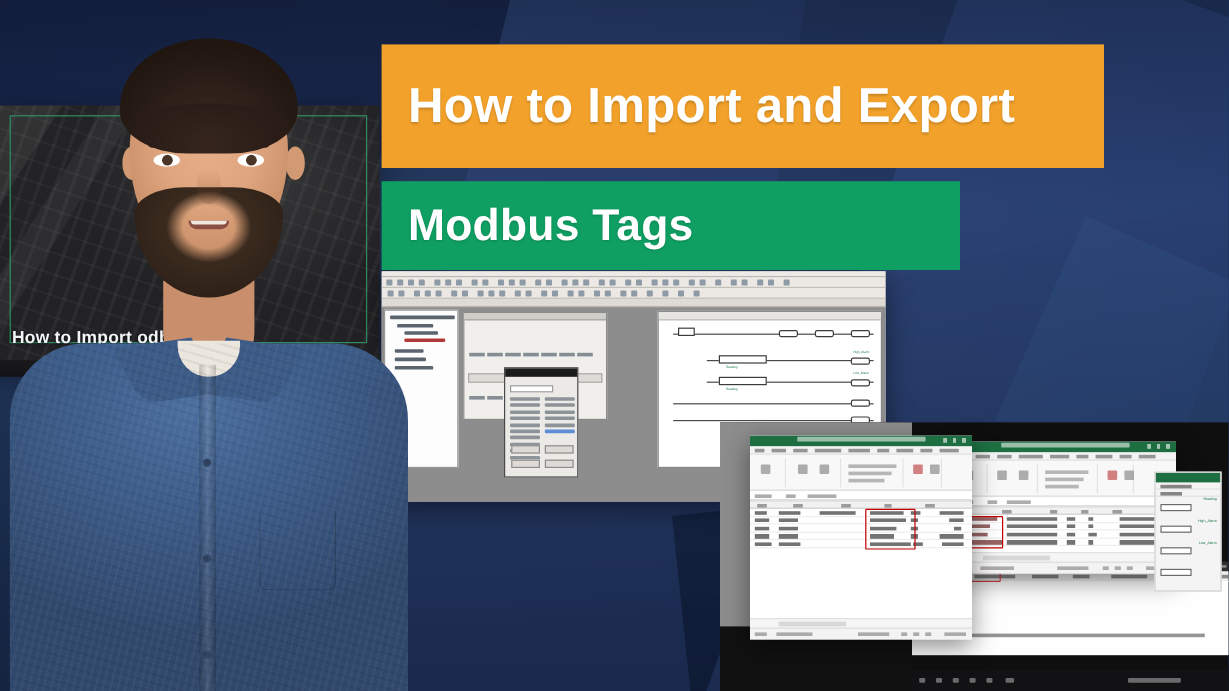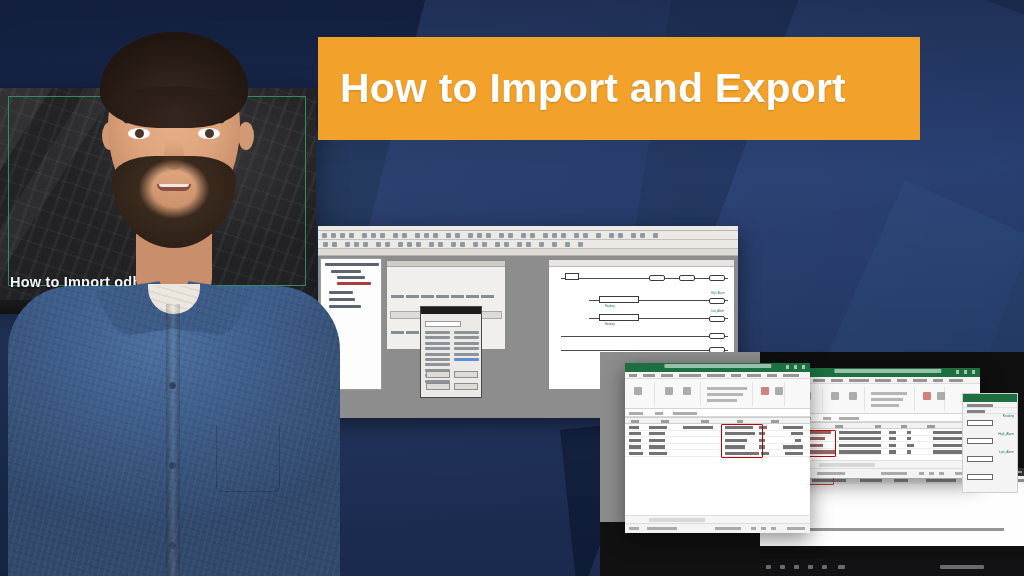--- a/index.html
+++ b/index.html
@@ -614,14 +614,17 @@
         <b></b>
       </div>
     <div class="p-brow l"></div>
     <div class="p-brow r"></div>
     <div class="p-hair"></div>
   </div>
 
   <div class="banner banner-orange">
     <span class="txt">How to Import and Export</span>
   </div>
+  <div class="banner banner-green">
+    <span class="txt">Modbus  Tags</span>
+  </div>
 
 </div>
 
 </body></html>

